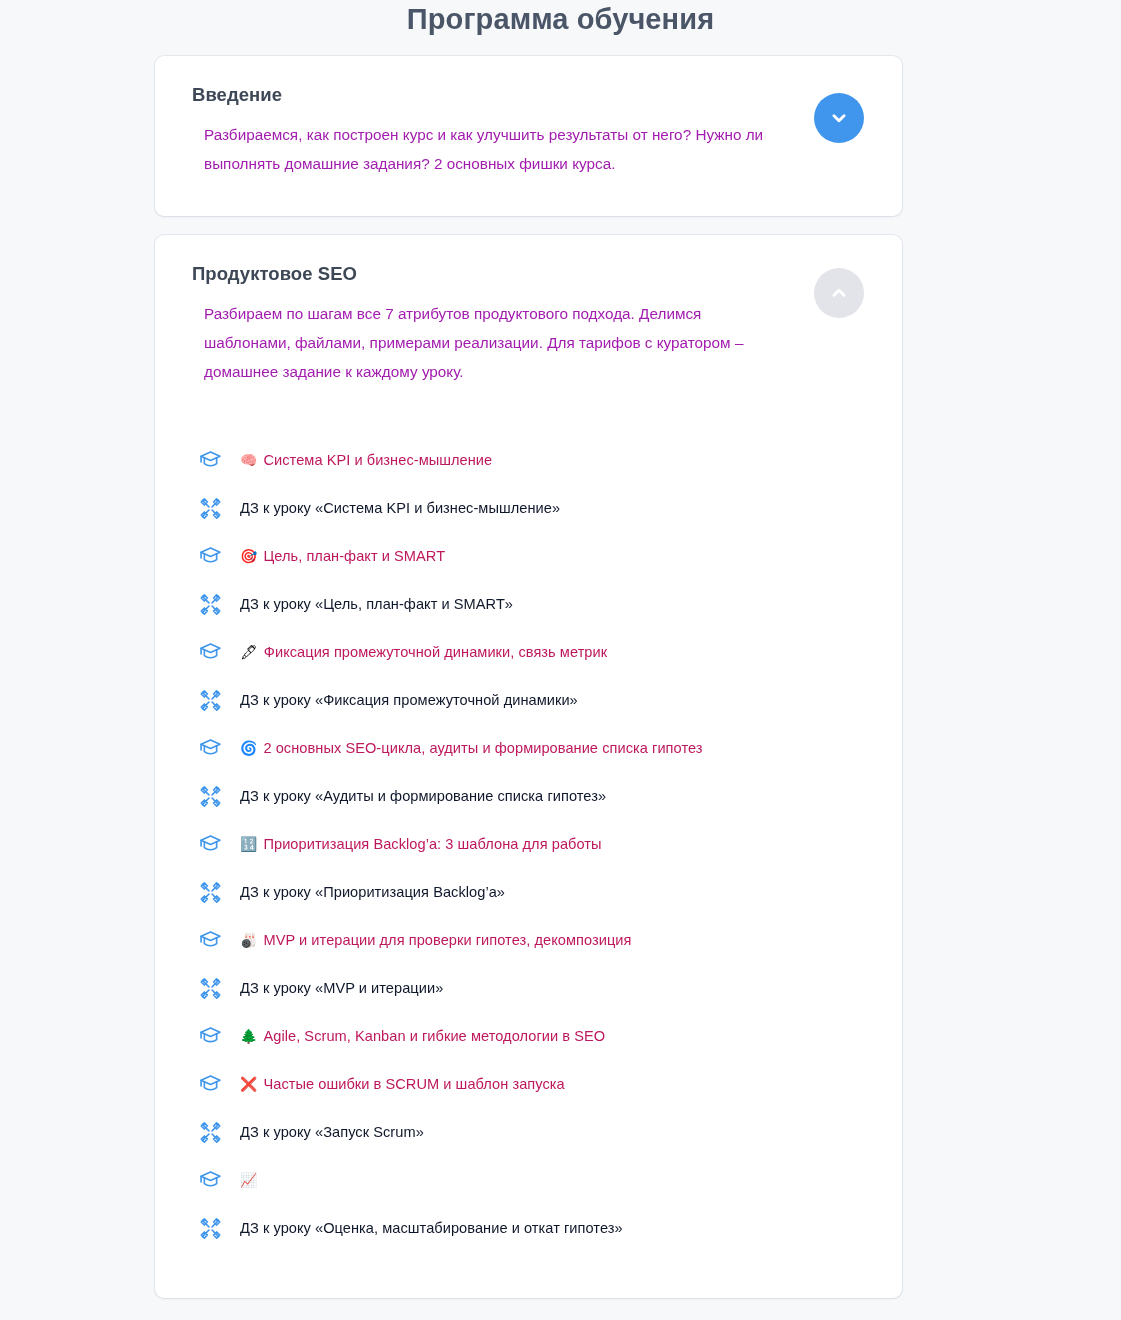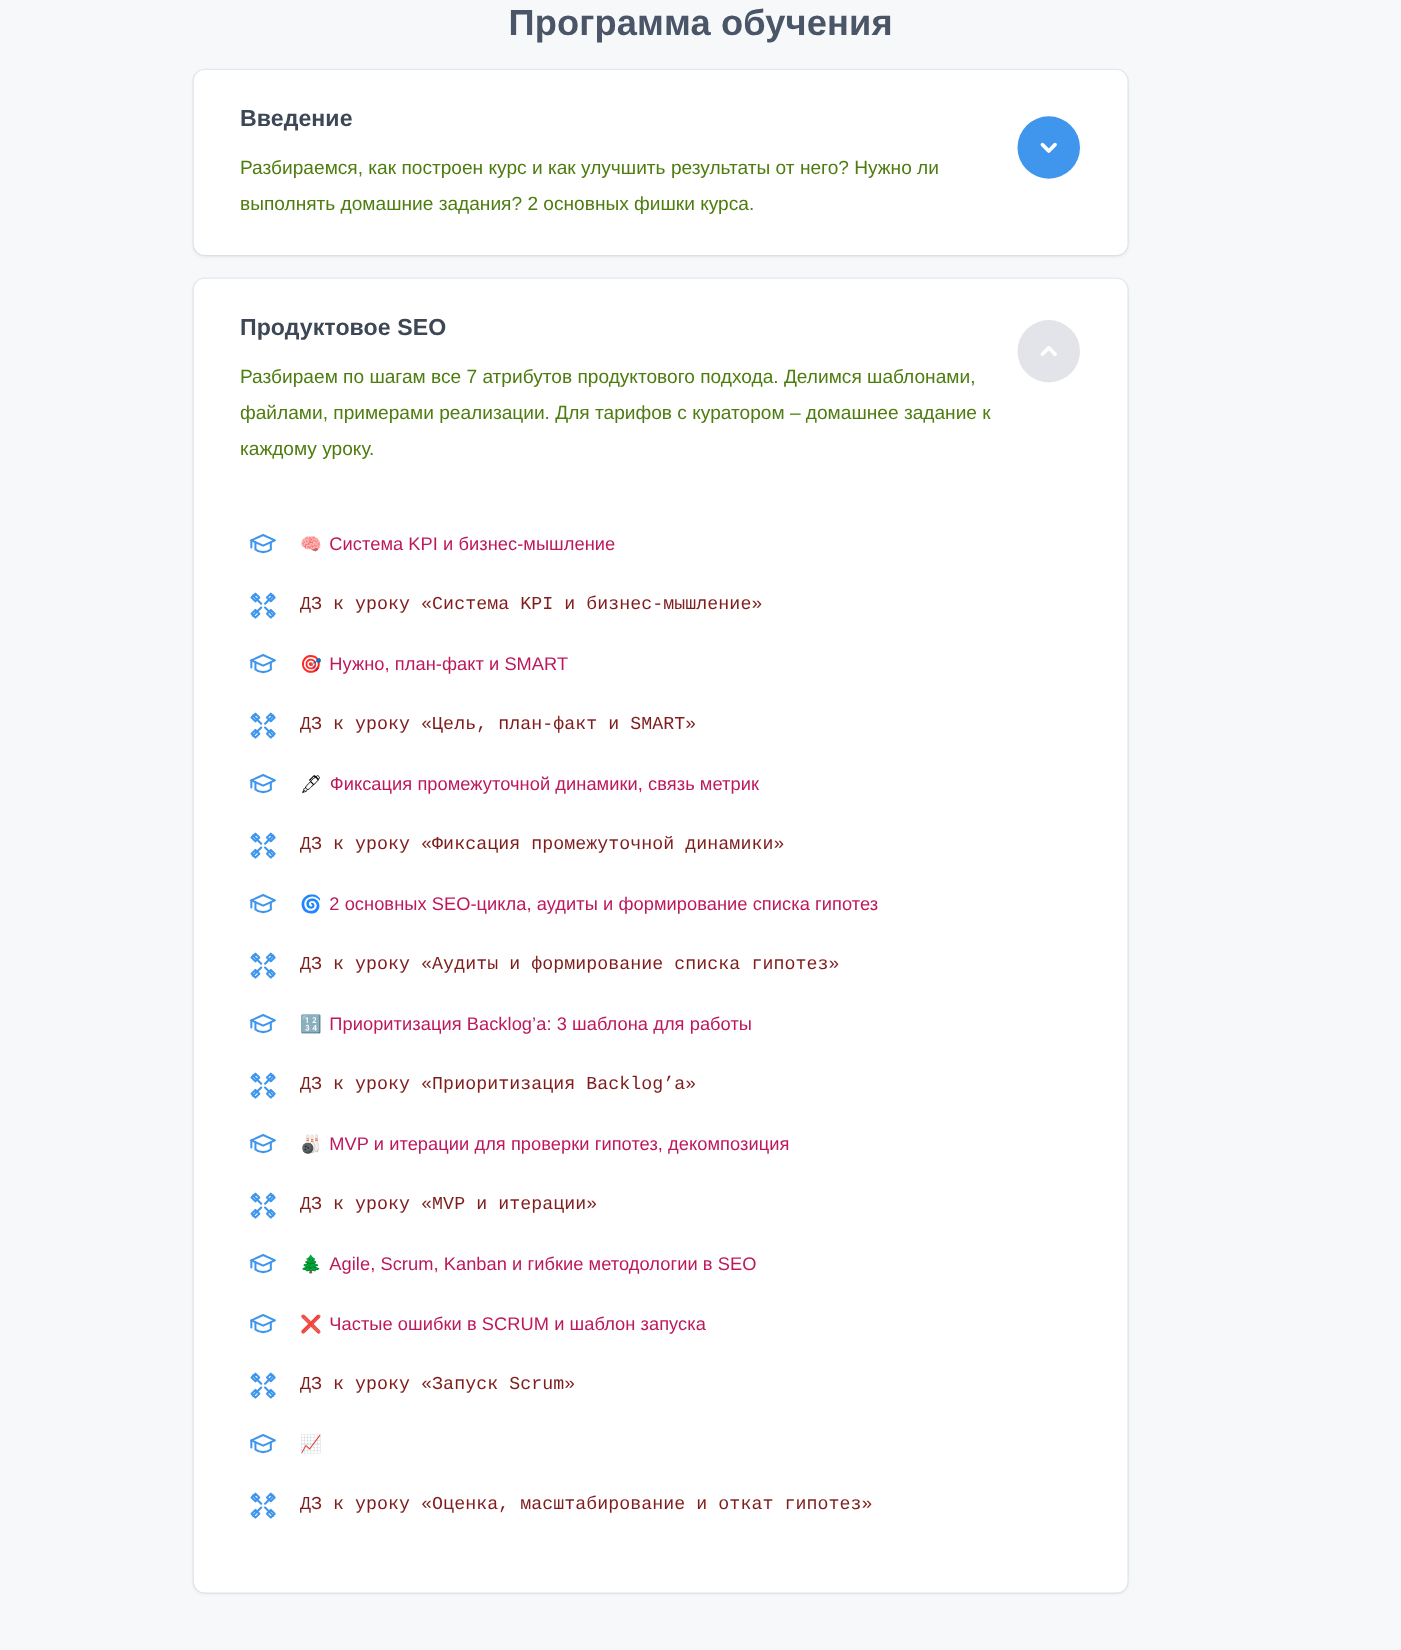--- a/index.html
+++ b/index.html
@@ -47,22 +47,22 @@
   .card-title {
     font-size: 18.5px;
     font-weight: 700;
     color: #3d4755;
     margin: 0 0 14px 0;
     letter-spacing: 0.05px;
   }
   .card-desc {
     font-size: 15.3px;
     line-height: 29px;
-    color: #4d7c0f;
-    margin: 0;
+    color: #a21caf;
+    margin: 12px;
     max-width: 745px;
     font-weight: 400;
   }
   .toggle {
     position: absolute;
     right: 38px;
     top: 37px;
     width: 50px;
     height: 50px;
     border-radius: 50%;
@@ -105,21 +105,21 @@
     line-height: 1;
     margin-right: 6px;
     display: inline-block;
   }
   .row-label {
     font-size: 14.6px;
     color: #be185d;
     letter-spacing: 0.05px;
     white-space: nowrap;
   }
-  .row-label.homework { color: #7f1d1d; font-family: Liberation Mono, monospace; }
+  .row-label.homework { color: #0f172a; }
 </style>
 </head>
 <body>
 
 <div class="page">
 
   <h1 class="page-title">Программа обучения</h1>
 
   <div class="cards">
 
@@ -179,21 +179,21 @@
           </li>
           <li class="lesson-row">
             <span class="row-icon">
   <svg width="25" height="25" viewBox="0 0 26 26" fill="none" stroke="#3f96ec" stroke-width="1.7" stroke-linecap="round" stroke-linejoin="round">
     <path d="M3.2 8.6 L13 4.2 L22.8 8.6 L13 13 Z"></path>
     <path d="M6.6 10.3 V16.2 C6.6 16.2 9.2 18.4 13 18.4 C16.8 18.4 19.4 16.2 19.4 16.2 V10.3"></path>
     <path d="M3.2 8.6 V14.6"></path>
   </svg>
 </span>
             <span class="row-emoji">🎯</span>
-            <span class="row-label">Нужно, план-факт и SMART</span>
+            <span class="row-label">Цель, план-факт и SMART</span>
           </li>
           <li class="lesson-row">
             <span class="row-icon">
   <svg width="25" height="25" viewBox="0 0 26 26" fill="none" stroke="#3f96ec" stroke-width="1.7" stroke-linecap="round" stroke-linejoin="round">
     <path d="M4.6 4.6 L11.4 11.4"></path>
     <path d="M14.6 14.6 L21.4 21.4"></path>
     <path d="M21.4 4.6 L14.6 11.4"></path>
     <path d="M11.4 14.6 L4.6 21.4"></path>
     <path d="M6.6 3.0 L9.8 6.2 L6.6 9.4 L3.4 6.2 Z"></path>
     <path d="M19.4 3.0 L22.6 6.2 L19.4 9.4 L16.2 6.2 Z"></path>

